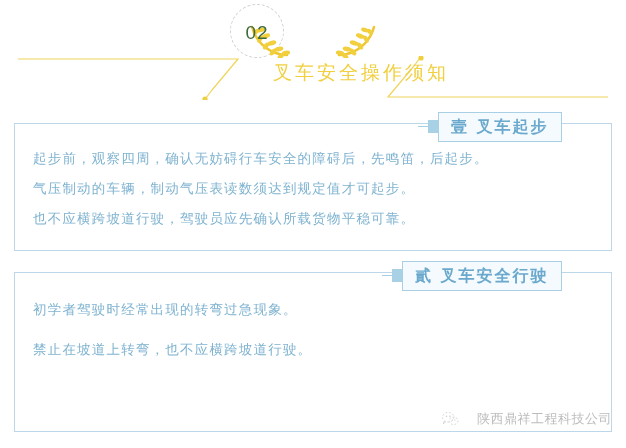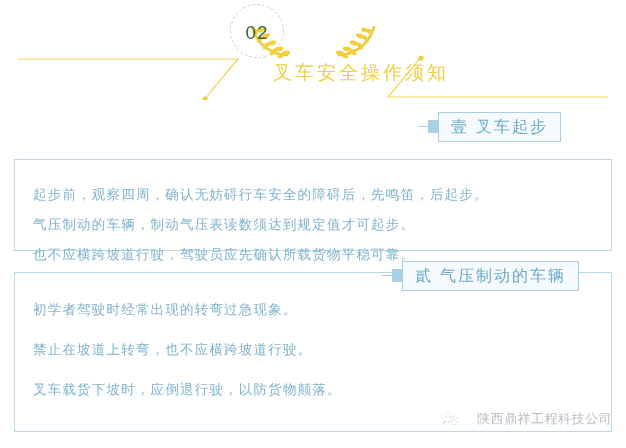--- a/index.html
+++ b/index.html
@@ -84,21 +84,21 @@
     pointer-events: none;
   }
 
   
   .box {
     position: absolute;
     box-sizing: border-box;
     border: 1px solid #bcd8e8;
     background: #ffffff;
   }
-  #box-1 { left: 14px; top: 123px; width: 598px; height: 92px; margin-top: 36px; }
+  #box-1 { left: 14px; top: 123px; width: 598px; height: 128px; }
   #box-2 { left: 14px; top: 272px; width: 598px; height: 160px; }
 
   .body-line {
     position: absolute;
     left: 18px;
     font-size: 13.5px;
     color: #7fb3d0;
     letter-spacing: 1.2px;
     white-space: nowrap;
     font-family: "DejaVu Sans", sans-serif;
@@ -124,20 +124,21 @@
     align-items: center;
     justify-content: center;
     padding: 0 12px;
   }
   .ribbon-label {
     font-size: 16px;
     color: #6aa9cd;
     letter-spacing: 2px;
     white-space: nowrap;
     font-family: "DejaVu Sans", sans-serif;
+    font-weight: bold;
   }
   .ribbon-tail {
     position: absolute;
     top: 8px;
     width: 12px;
     height: 13px;
     background: #a9d1e6;
   }
   .ribbon-tail-l { left: 0px; }
   .ribbon-arm {
@@ -236,36 +237,35 @@
 
 <div class="box" id="box-1">
   <div class="body-line" style="top:26px;">起步前，观察四周，确认无妨碍行车安全的障碍后，先鸣笛，后起步。</div>
   <div class="body-line" style="top:56px;">气压制动的车辆，制动气压表读数须达到规定值才可起步。</div>
   <div class="body-line" style="top:86px;">也不应横跨坡道行驶，驾驶员应先确认所载货物平稳可靠。</div>
 </div>
 
 <div class="box" id="box-2">
   <div class="body-line" style="top:28px;">初学者驾驶时经常出现的转弯过急现象。</div>
   <div class="body-line" style="top:68px;">禁止在坡道上转弯，也不应横跨坡道行驶。</div>
-  <div class="body-line" style="top:108px;">叉车载货下坡时，应倒退行驶，以防货物颠落。</div>
 </div>
 
 <div class="ribbon" id="ribbon-1">
   <div class="ribbon-arm ribbon-arm-l"></div>
   <div class="ribbon-tail ribbon-tail-l"></div>
   <div class="ribbon-plate">
     <span class="ribbon-label">壹  叉车起步</span>
   </div>
 </div>
 
 <div class="ribbon" id="ribbon-2">
   <div class="ribbon-arm ribbon-arm-l"></div>
   <div class="ribbon-tail ribbon-tail-l"></div>
   <div class="ribbon-plate">
-    <span class="ribbon-label">貳  气压制动的车辆</span>
+    <span class="ribbon-label">貳  叉车安全行驶</span>
   </div>
 </div>
 
 <div class="footer">
   <svg class="wechat-icon" viewBox="0 0 20 18">
     <ellipse cx="8" cy="7" rx="6.4" ry="5.4" fill="none" stroke="#9a9a9a" stroke-width="1" stroke-dasharray="2 2"></ellipse>
     <path d="M5 12 L2.5 14.5 L3.6 11.4" fill="none" stroke="#9a9a9a" stroke-width="1"></path>
     <circle cx="6" cy="6" r="0.9" fill="#9a9a9a"></circle>
     <circle cx="10" cy="6" r="0.9" fill="#9a9a9a"></circle>
     <ellipse cx="14" cy="11" rx="5" ry="4.2" fill="none" stroke="#9a9a9a" stroke-width="1" stroke-dasharray="2 2"></ellipse>

